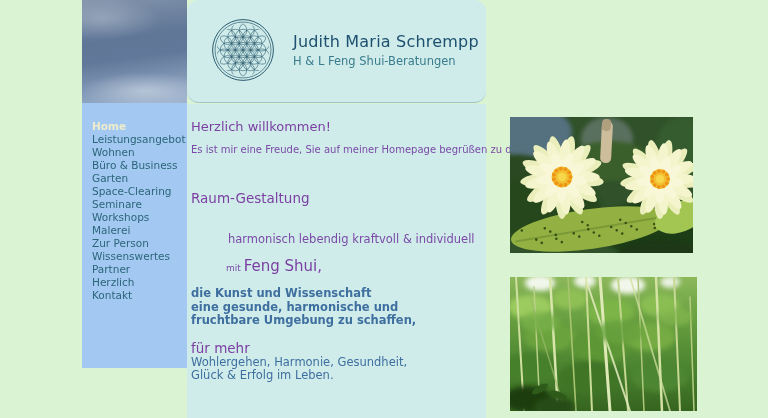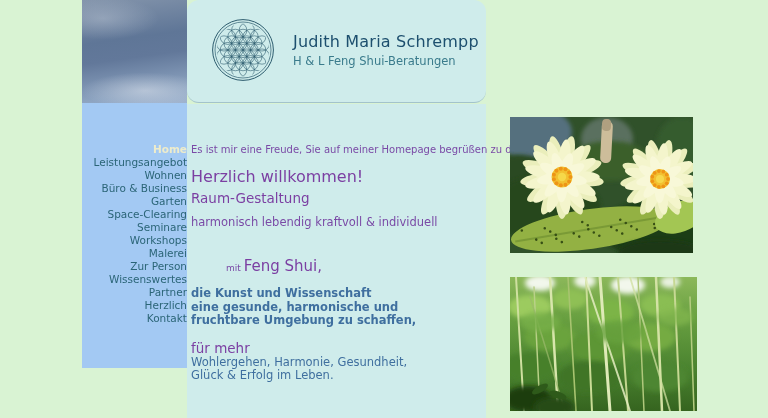--- a/index.html
+++ b/index.html
@@ -15,21 +15,21 @@
   .left-sky{
     position:absolute;left:82px;top:0;width:105px;height:103px;
     background:
       radial-gradient(80px 30px at 20% 18%, rgba(210,218,228,.35), rgba(210,218,228,0) 70%),
       radial-gradient(90px 26px at 60% 88%, rgba(225,230,238,.5), rgba(225,230,238,0) 70%),
       linear-gradient(172deg,#8394ab 0%,#5f7697 38%,#62789a 55%,#8ca3c0 86%,#9cb1cd 100%);
   }
   .nav-col{
     position:absolute;left:82px;top:103px;width:105px;height:265px;
     background:#a3c9f3;
-    padding:40px 0 0 10px;box-sizing:border-box;text-align:right;
+    padding:17px 0 0 10px;box-sizing:border-box;
   }
   .nav-col a{
     display:block;text-decoration:none;
     font-size:10.5px;line-height:13px;color:#2b6577;
     white-space:nowrap;
   }
   .nav-col a.active{color:#eeeccb;font-weight:bold;}
 
   
   .header-cell{
@@ -47,24 +47,24 @@
   }
   .site-subtitle{
     position:absolute;left:106px;top:54px;
     font-size:11.5px;color:#3a7b8c;white-space:nowrap;
   }
 
   .tb{position:absolute;left:4px;white-space:nowrap;}
   .purple-h{color:#7b3fa2;}
   .purple-s{color:#7a4aa6;}
   .steel{color:#3f6f9f;}
-  .t-welcome{top:15px;font-size:16px;margin-top:48px;}
+  .t-welcome{top:15px;font-size:13px;}
   .t-welcome-sub{top:40px;font-size:10px;}
   .t-raum{top:86px;font-size:13.5px;}
-  .t-harmonisch{top:111px;font-size:11.5px;}
+  .t-harmonisch{top:128px;font-size:11.5px;margin-left:37px;}
   .t-mit{top:152px;margin-left:35px;}
   .t-mit .small{font-size:9px;color:#7a4aa6;}
   .t-mit .big{font-size:15px;color:#7b3fa2;}
   .t-kunst{top:183px;font-size:11.5px;line-height:13.5px;font-weight:bold;}
   .t-fuer{top:236px;font-size:13.5px;}
   .t-wohl{top:252px;font-size:11.5px;line-height:13px;}
 
   
   .right-sky{
     position:absolute;left:486px;top:0;width:197px;height:418px;

